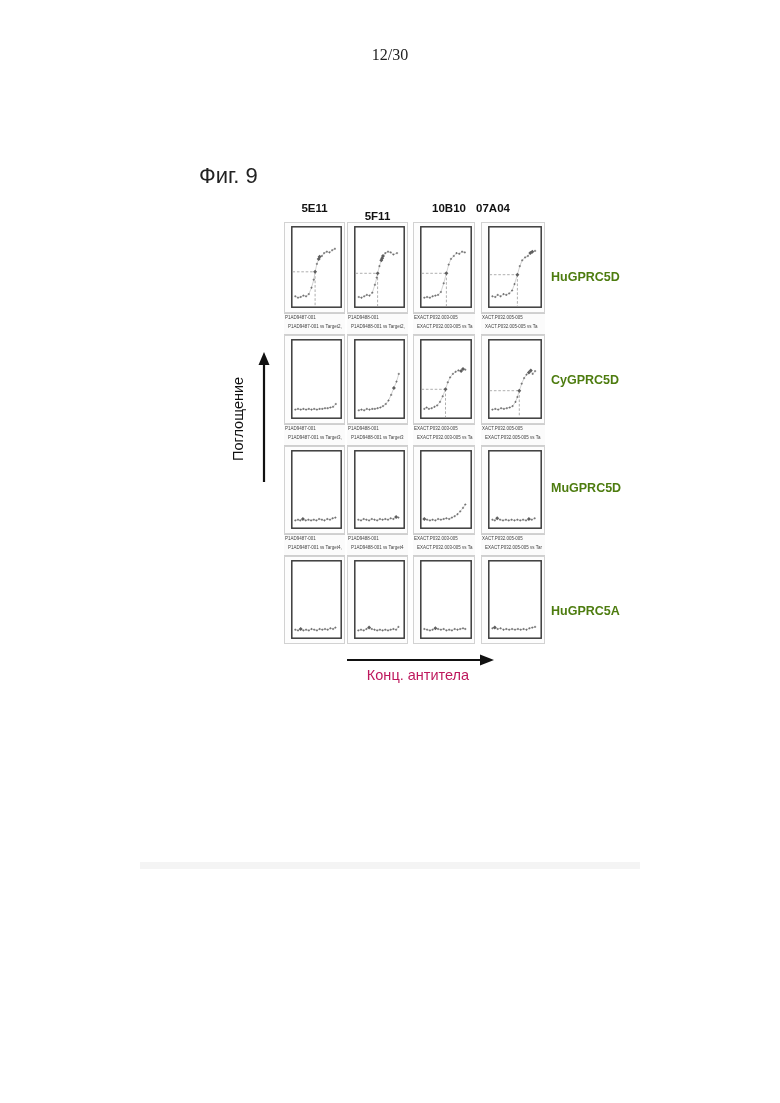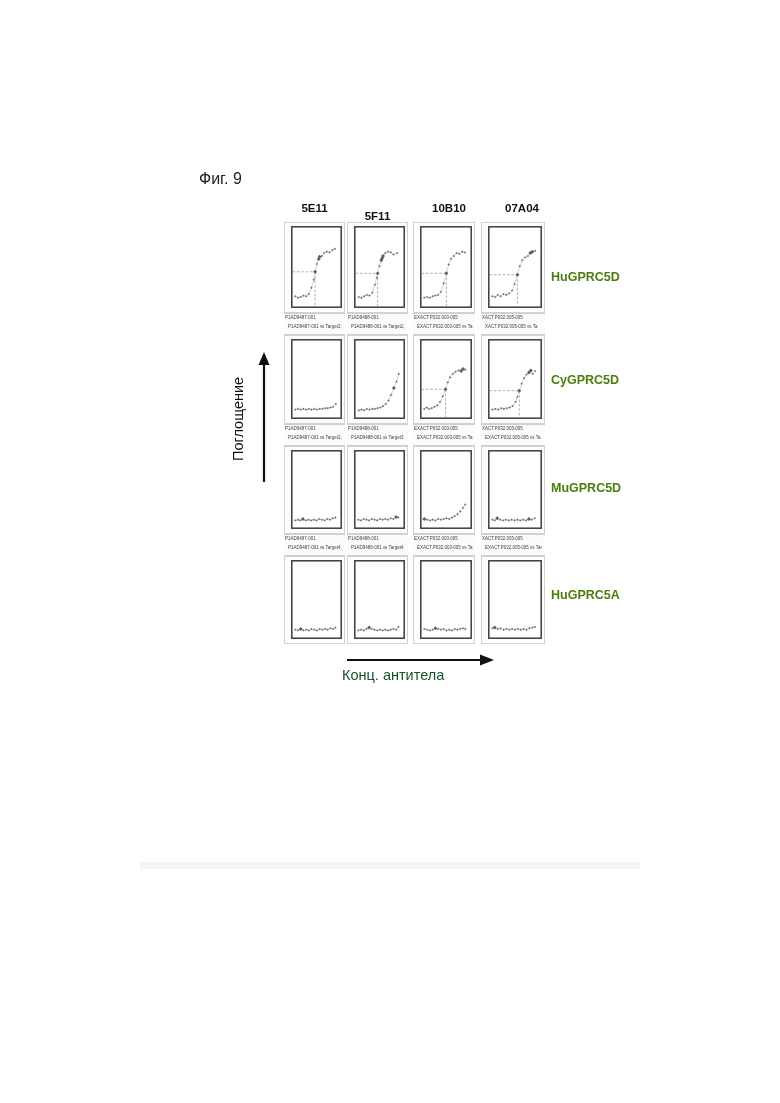--- a/index.html
+++ b/index.html
@@ -1,45 +1,46 @@
 <!DOCTYPE html>
 <html><head>
 <meta charset="utf-8">
 <style>
   html,body{margin:0;padding:0;background:#ffffff;}
   .page{position:relative;width:780px;height:1103px;background:#ffffff;
         font-family:"Liberation Sans",sans-serif;color:#1c1c1c;overflow:hidden;}
   .page-number{position:absolute;top:46px;left:0;width:780px;text-align:center;
         font-family:"Liberation Serif",serif;font-size:16px;color:#222;}
-  .fig-label{position:absolute;left:199px;top:170px;font-size:16px;color:#222;}
+  .fig-label{position:absolute;left:199px;top:163px;font-size:22px;color:#222;}
   .col-header{position:absolute;top:202px;font-weight:bold;font-size:11.5px;text-align:center;color:#111;}
   .row-label{position:absolute;left:551px;font-weight:bold;font-size:12.5px;color:#4d7c0f;white-space:nowrap;}
   #grid{position:absolute;left:0;top:0;width:780px;height:1103px;}
   .plot-cell{position:absolute;background:#fdfdfd;border:1px solid #d2d2d2;box-sizing:border-box;}
   .caption-cell{position:absolute;background:#fbfbfb;border-top:1px solid #cfcfcf;border-bottom:1px solid #cfcfcf;
         box-sizing:border-box;overflow:hidden;padding:1px 0 0 1px;}
   .cap-line{font-size:8px;transform:scale(0.56);transform-origin:0 0;white-space:nowrap;color:#3f3f3f;line-height:1.18;}
   .cap-line2{margin-left:3px;}
   .yaxis-label{position:absolute;left:230px;top:352px;height:134px;width:26px;
         writing-mode:vertical-rl;transform:rotate(180deg);font-size:14.5px;text-align:center;color:#111;}
-  .xaxis-label{position:absolute;left:342px;top:667px;width:152px;font-size:14.5px;color:#14532d;}
+  .xaxis-label{position:absolute;left:342px;top:667px;width:152px;text-align:center;font-size:14.5px;color:#be185d;}
   .axis-arrow{position:absolute;}
   .scan-artifact{position:absolute;left:140px;top:862px;width:500px;height:7px;background:#f4f4f4;}
 </style>
 </head>
 <body>
 
 <div class="page">
 
+  <div class="page-number">12/30</div>
   <div class="fig-label">Фиг. 9</div>
 
   <div class="col-header" style="left:284px;width:61px;">5E11</div>
   <div class="col-header" style="left:347px;width:61px;margin-top:8px;">5F11</div>
   <div class="col-header" style="left:418px;width:62px;">10B10</div>
-  <div class="col-header" style="left:490px;width:64px;">07A04</div>
+  <div class="col-header" style="left:461px;width:64px;">07A04</div>
 
   <div id="grid">
       <div class="plot-cell" style="left: 284px; top: 222px; width: 61px; height: 91px;">
         <svg width="51" height="82" viewBox="0 0 51 82" style="position:absolute;left:6px;top:3px">
           <rect x="0.8" y="0.8" width="49.4" height="80.4" fill="#ffffff" stroke="#3c3c3c" stroke-width="1.5"></rect>
           <path d="M1.5 45.8H24.1M24.1 45.8V80.5" stroke="#9a9a9a" stroke-width="0.8" stroke-dasharray="2.6 1.8" fill="none"></path>
           <polyline fill="none" stroke="#b4b4b4" stroke-width="0.6" points="4.3,70.3 7.0,71.7 9.7,71.0 12.4,69.6 15.1,70.3 17.8,68.1 20.5,61.7 22.8,53.7 24.1,45.8 25.9,37.9 27.7,32.9 28.6,30.7 30.9,30.0 33.1,27.1 35.8,25.7 38.5,26.4 41.2,24.2 43.9,22.8"></polyline>
           <path d="M3.2 70.3H5.4M4.3 69.2V71.4" stroke="#5e5e5e" stroke-width="0.7" fill="none"></path>
           <path d="M5.9 71.7H8.1M7.0 70.6V72.8" stroke="#5e5e5e" stroke-width="0.7" fill="none"></path>
           <path d="M8.6 71.0H10.8M9.7 69.9V72.1" stroke="#5e5e5e" stroke-width="0.7" fill="none"></path>
@@ -459,16 +460,16 @@
 
   <svg class="axis-arrow" style="left:344px;top:650px;" width="152" height="20">
     <line x1="3" y1="10" x2="137" y2="10" stroke="#111" stroke-width="2.2"></line>
     <polygon points="150,10 136,4.5 136,15.5" fill="#111"></polygon>
   </svg>
   <div class="xaxis-label">Конц. антитела</div>
 
   <div class="row-label" style="top:270px;">HuGPRC5D</div>
   <div class="row-label" style="top:373px;">CyGPRC5D</div>
   <div class="row-label" style="top:481px;text-align:center;">MuGPRC5D</div>
-  <div class="row-label" style="top:588px;">HuGPRC5A</div>
+  <div class="row-label" style="top:604px;">HuGPRC5A</div>
 
   <div class="scan-artifact"></div>
 </div>
 
 </body></html>

